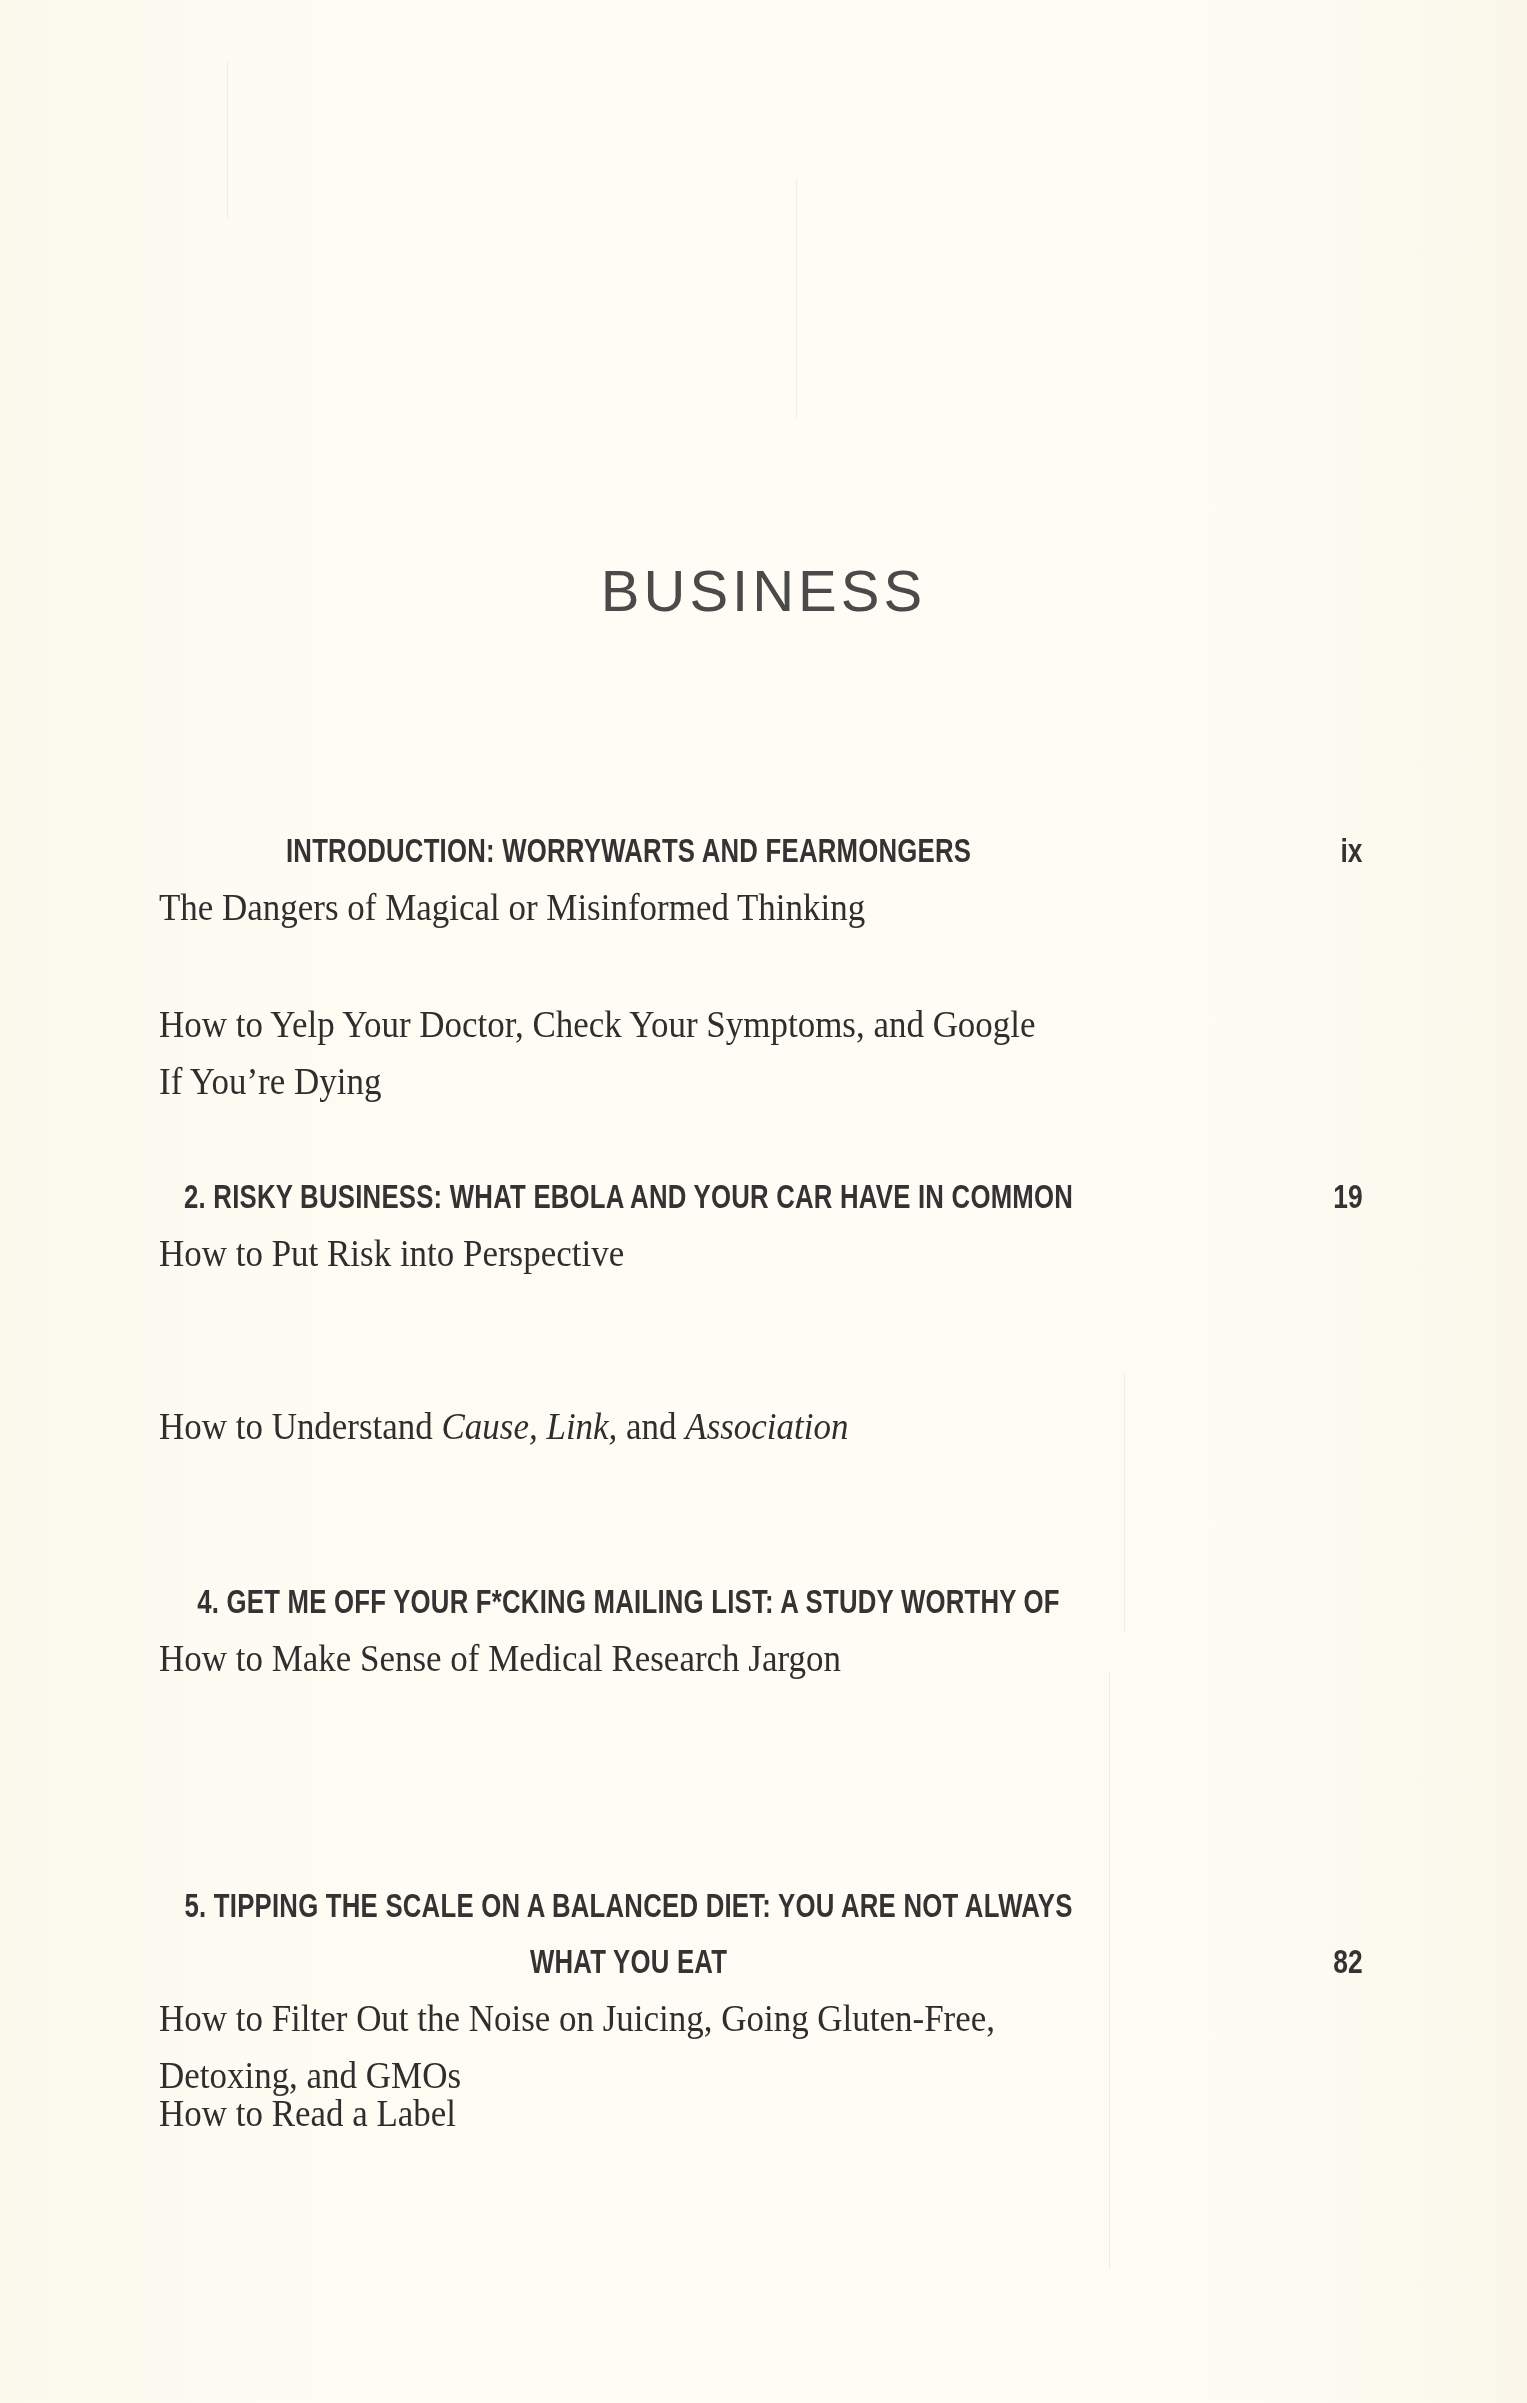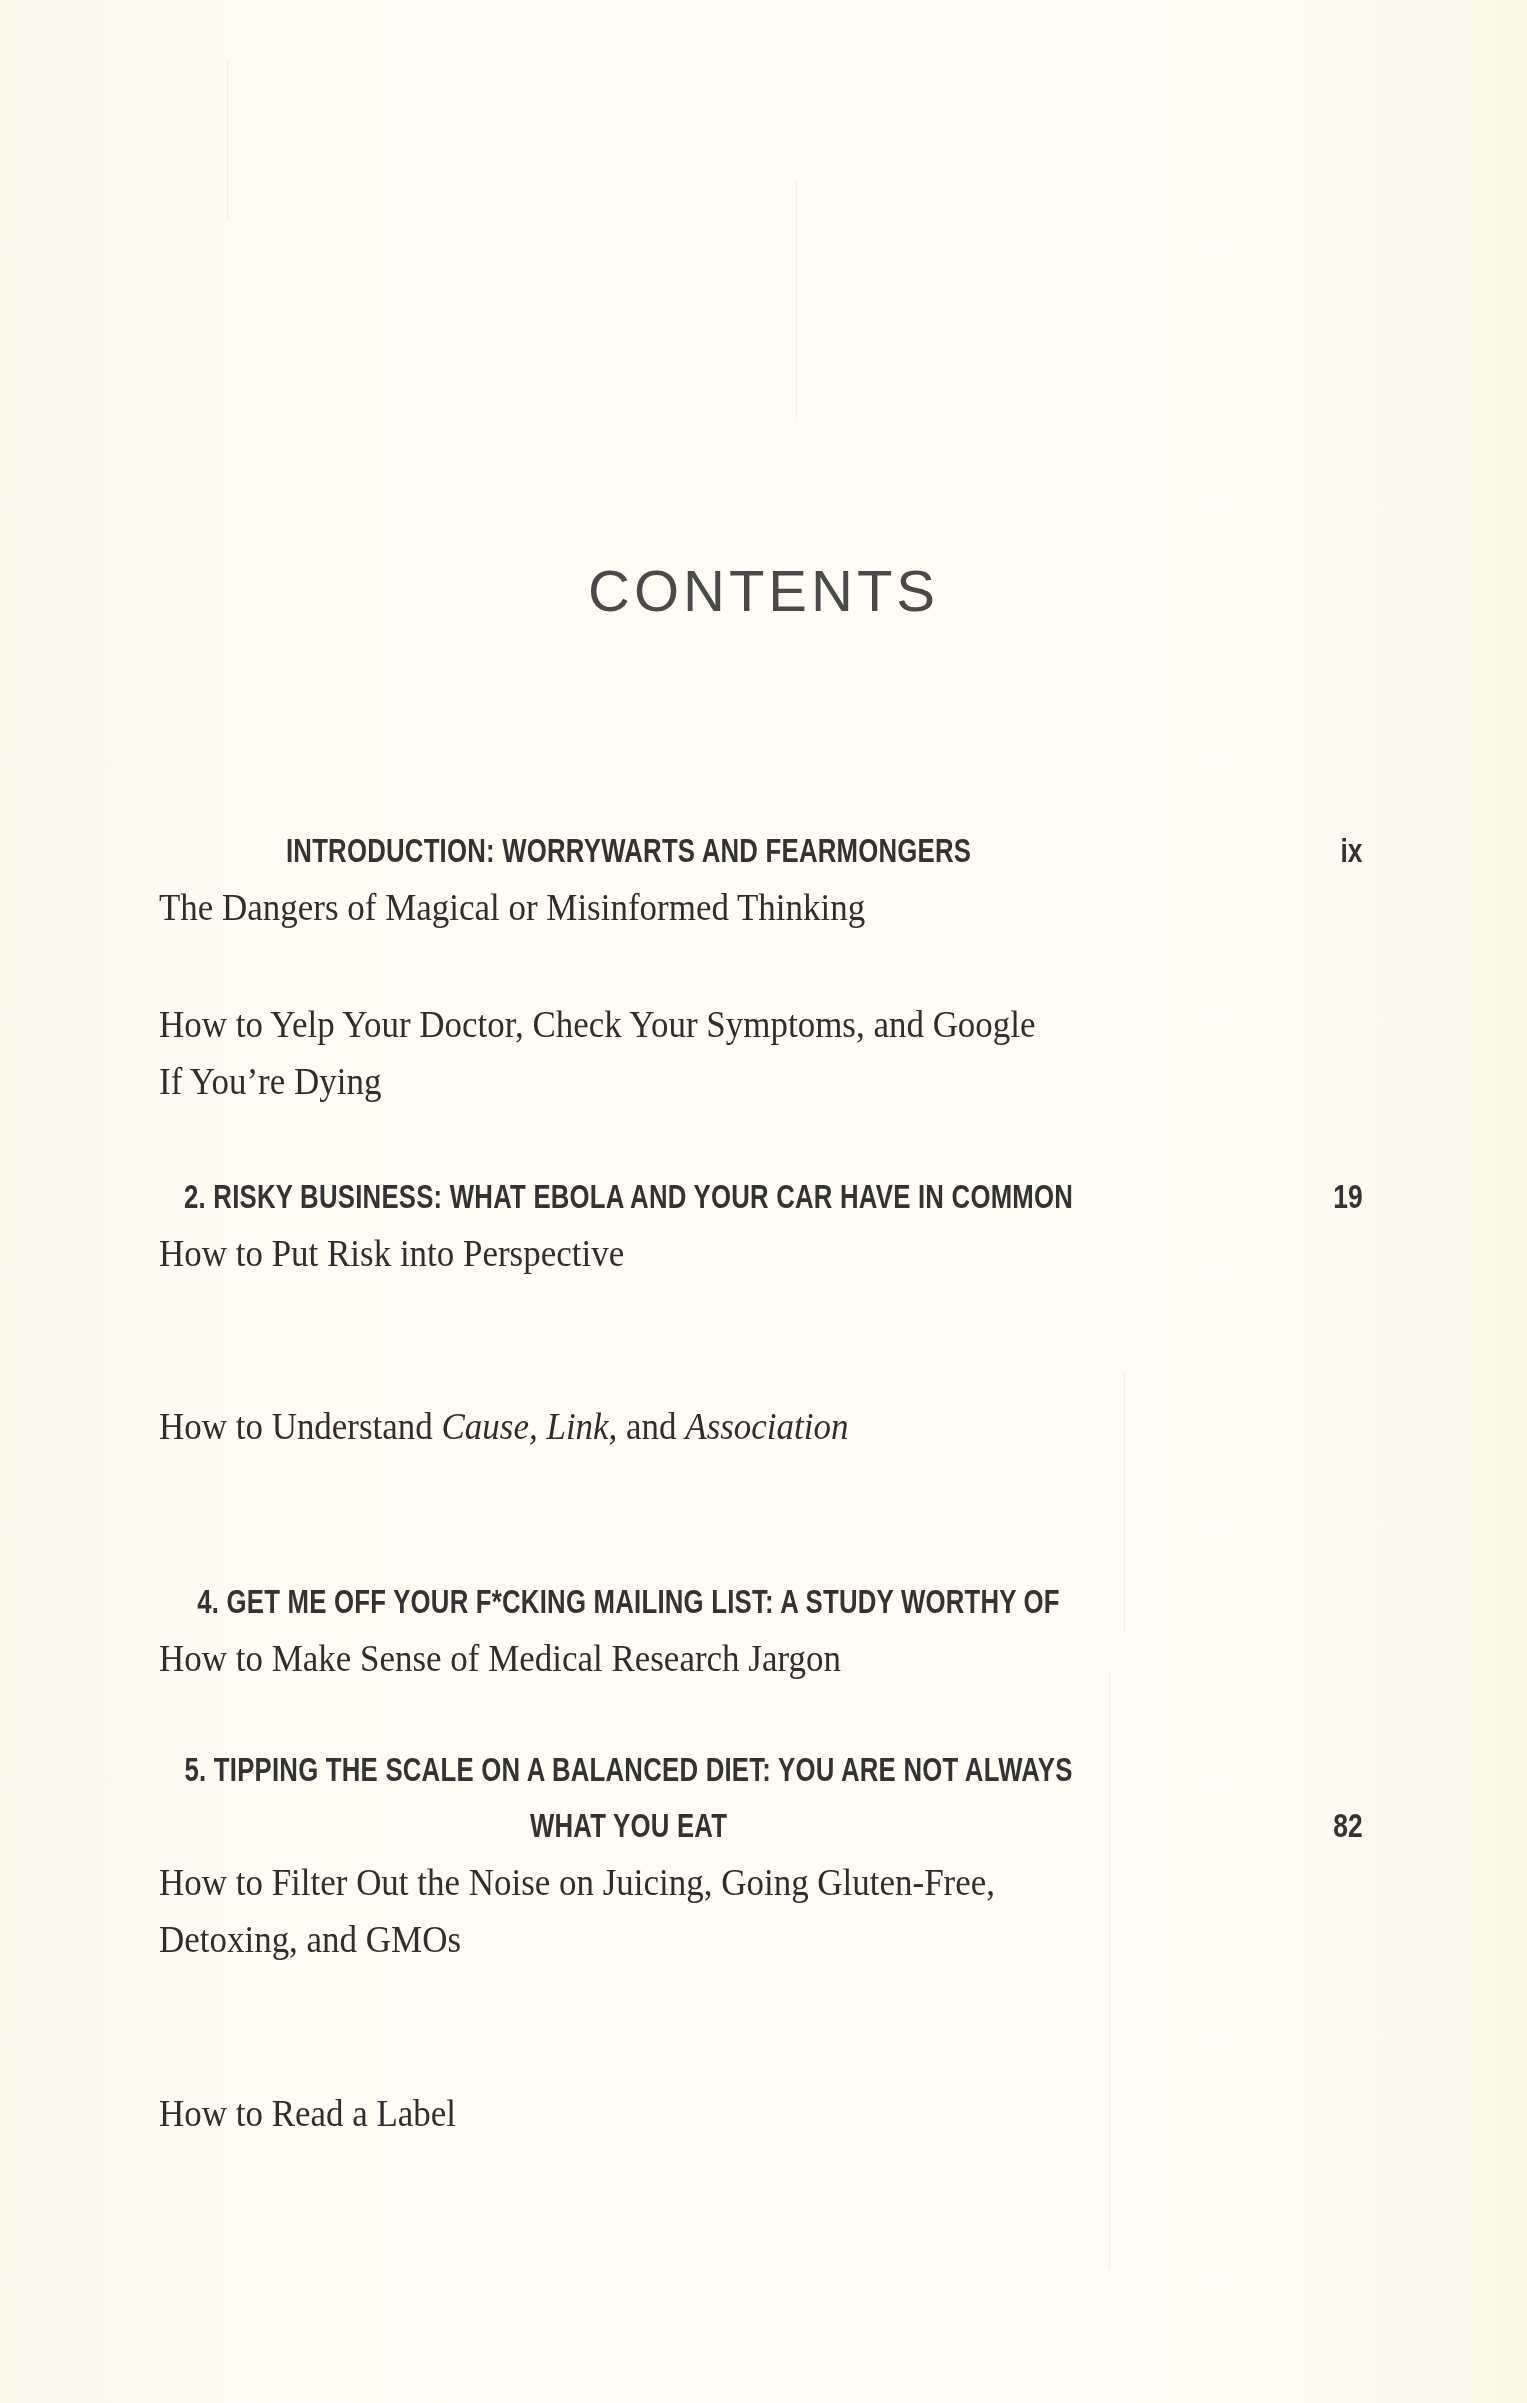--- a/index.html
+++ b/index.html
@@ -52,21 +52,21 @@
 </style>
 </head>
 <body>
 
 <div class="page">
   <div class="crease" style="left:796px; top:179px; height:239px;"></div>
   <div class="crease" style="left:1124px; top:1373px; height:259px;"></div>
   <div class="crease" style="left:1109px; top:1672px; height:597px;"></div>
   <div class="crease" style="left:227px; top:60px; height:159px;"></div>
 
-  <h1 class="title">CONTENTS</h1>
+  <h1 class="title">BUSINESS</h1>
 
   <div id="toc">
       <div class="entry" style="top: 823px;">
         <div class="heading-row">
           <span class="heading">INTRODUCTION: WORRYWARTS AND FEARMONGERS</span>
           <span class="pagenum">ix</span>
         </div>
         <div class="sub"><span>The Dangers of Magical or Misinformed Thinking</span></div>
       </div>
       <div class="entry" style="top: 996px;">
@@ -82,21 +82,21 @@
       </div>
       <div class="entry" style="top: 1398px;">
         <div class="sub"><span>How to Understand </span><em>Cause, Link,</em><span> and </span><em>Association</em></div>
       </div>
       <div class="entry" style="top: 1574px;">
         <div class="heading-row">
           <span class="heading">4. GET ME OFF YOUR F*CKING MAILING LIST: A STUDY WORTHY OF</span>
         </div>
         <div class="sub"><span>How to Make Sense of Medical Research Jargon</span></div>
       </div>
-      <div class="entry" style="top: 1742px;">
+      <div class="entry" style="top: 1878px;">
         <div class="heading-row">
           <span class="heading">5. TIPPING THE SCALE ON A BALANCED DIET: YOU ARE NOT ALWAYS</span>
         </div>
         <div class="heading-row">
           <span class="heading">WHAT YOU EAT</span>
           <span class="pagenum">82</span>
         </div>
         <div class="sub"><span>How to Filter Out the Noise on Juicing, Going Gluten-Free,</span></div>
         <div class="sub"><span>Detoxing, and GMOs</span></div>
       </div>

